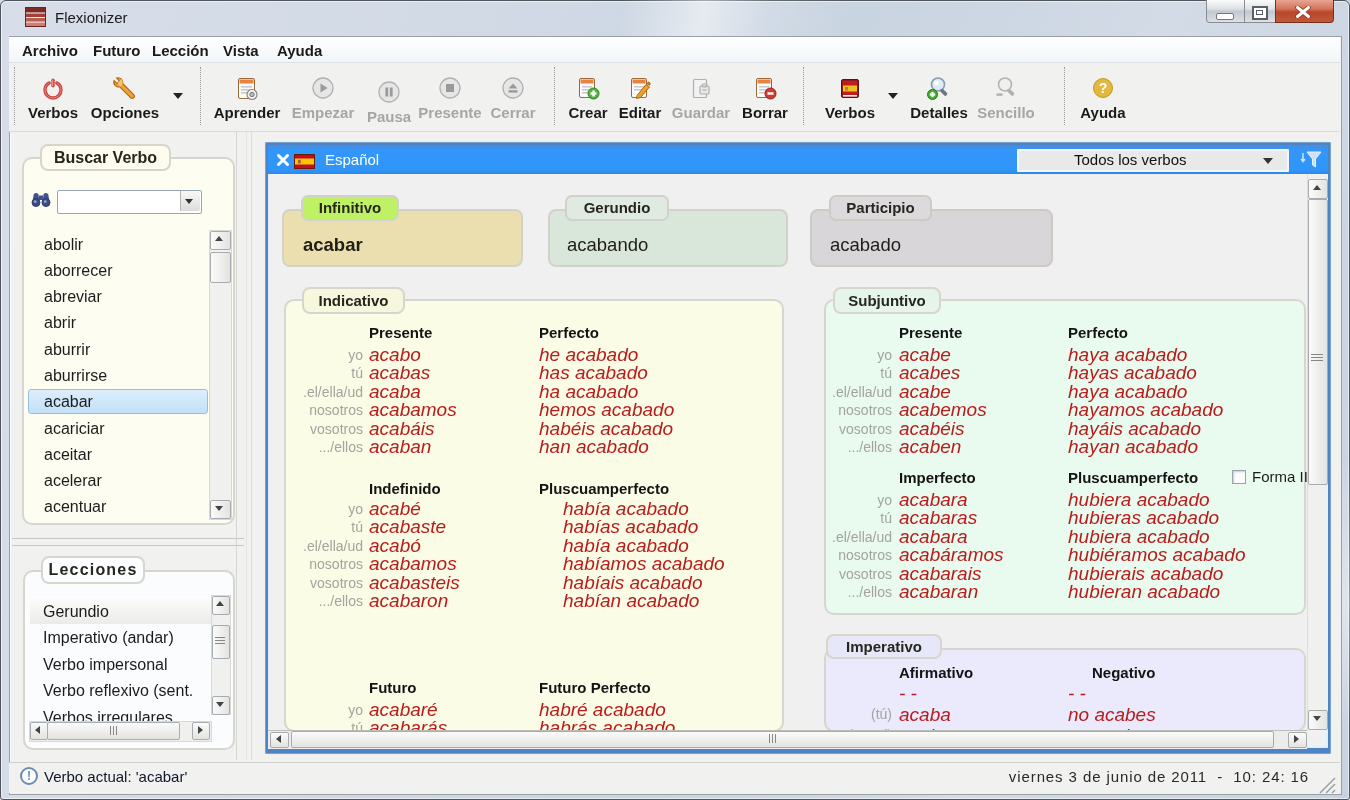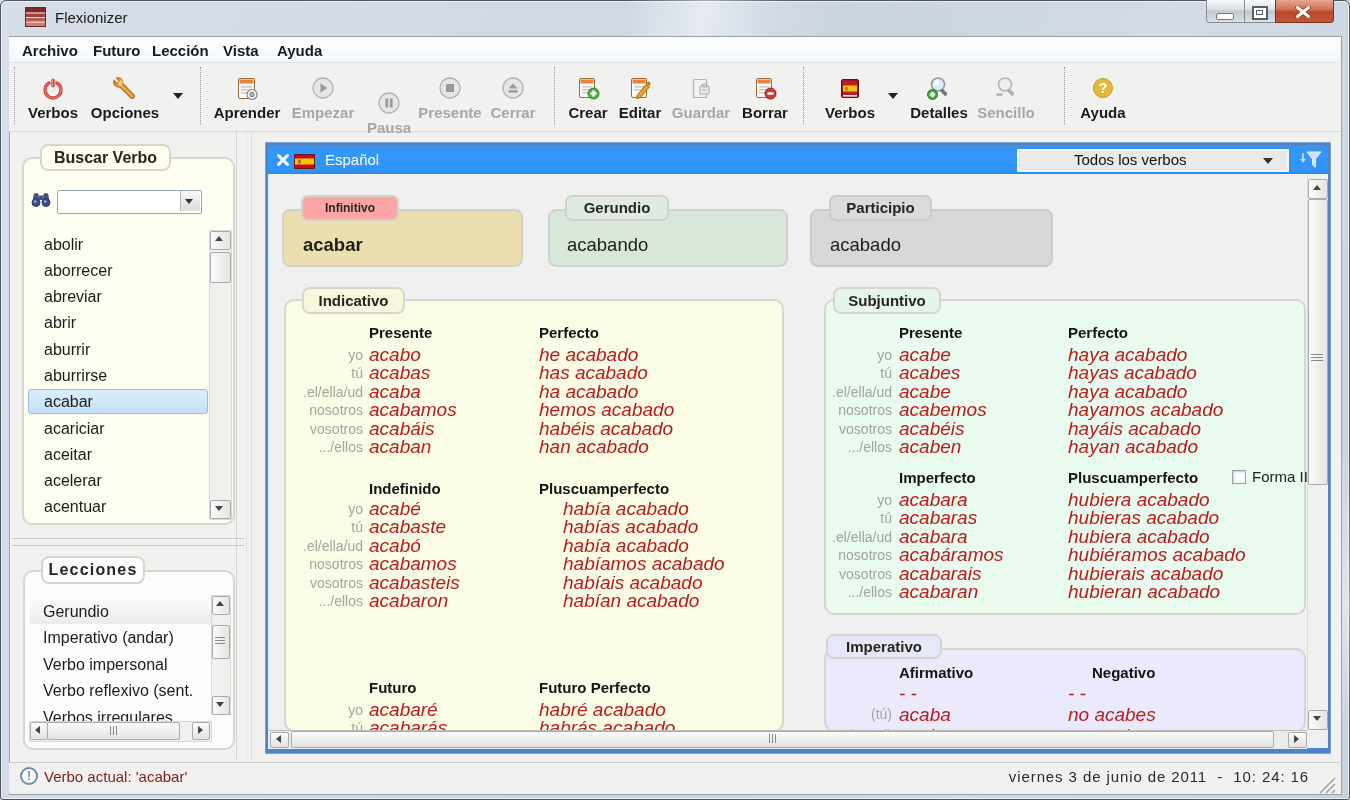--- a/index.html
+++ b/index.html
@@ -117,21 +117,21 @@
 
 <div class="tb dis" style="left:285px;top:76px;">
  <div class="ic">
       <svg width="26" height="26" viewBox="0 0 26 26" style="position:absolute;left:25px;top:0">
   <circle cx="13" cy="12" r="10" fill="#e6e6e6" stroke="#b2b2b2" stroke-width="1.3"></circle>
   <path d="M10.5 7.5 L17.5 12 L10.5 16.5 Z" fill="#9a9a9a"></path>
  </svg>
     </div>
  <div class="lb">Empezar</div>
 </div>
-<div class="tb dis" style="left:351px;top:91px;">
+<div class="tb dis" style="left:351px;top:80px;">
  <div class="ic">
       <svg width="26" height="26" viewBox="0 0 26 26" style="position:absolute;left:25px;top:0">
   <circle cx="13" cy="12" r="10" fill="#e6e6e6" stroke="#b2b2b2" stroke-width="1.3"></circle>
   <rect x="9.4" y="7.5" width="2.8" height="9" fill="#9a9a9a"></rect>
         <rect x="13.8" y="7.5" width="2.8" height="9" fill="#9a9a9a"></rect>
  </svg>
     </div>
  <div class="lb">Pausa</div>
 </div>
 <div class="tb dis" style="left:412px;top:76px;">
@@ -328,21 +328,21 @@
 
 <div class="abs" style="left:1017px;top:149px;width:268px;height:19px;background:#e9e9e9;border:2px solid #f4f7fa;border-radius:1px;"></div>
 <div class="abs nw" style="left:1074px;top:151px;font-size:15px;color:#111;">Todos los verbos</div>
 <div class="arr" style="left:1263px;top:158px;border-left:5px solid transparent;border-right:5px solid transparent;border-top:6px solid #333;"></div>
 <svg class="abs" style="left:1299px;top:149px" width="24" height="22" viewBox="0 0 24 22">
  <path d="M8 3 L22 3 L16.5 10 L16.5 18 L13.5 16 L13.5 10 Z" fill="#cfe0f4" stroke="#eaf2fc" stroke-width="1"></path>
  <path d="M4 4 L4 12 M2 10 L4 12.5 L6 10" stroke="#cfe0f4" stroke-width="1.6" fill="none"></path>
 </svg>
 
 <div class="grp" style="left:282px;top:209px;width:237px;height:54px;background:#ebdfb0;border-color:#d2d2ca;border-radius:8px;"></div>
-<div class="gtab" style="left:301px;top:195px;width:94px;height:22px;line-height:22px;background:#fca5a5;border-color:#d2d2ca;font-size:12px;border-radius:7px;">Infinitivo</div>
+<div class="gtab" style="left:301px;top:195px;width:94px;height:22px;line-height:22px;background:#bef264;border-color:#d2d2ca;font-size:15px;border-radius:7px;">Infinitivo</div>
 <div class="abs nw" style="left:303px;top:234px;font-size:18.5px;font-weight:bold;color:#1e1e16;">acabar</div>
 <div class="grp" style="left:548px;top:209px;width:236px;height:54px;background:#d9e6da;border-color:#d2d2ca;border-radius:8px;"></div>
 <div class="gtab" style="left:565px;top:195px;width:100px;height:22px;line-height:22px;background:#dfeae0;border-color:#d2d2ca;font-size:15px;border-radius:7px;">Gerundio</div>
 <div class="abs nw" style="left:567px;top:234px;font-size:18.5px;color:#1e1e16;">acabando</div>
 <div class="grp" style="left:810px;top:209px;width:239px;height:54px;background:#d8d6d9;border-color:#ccccc4;border-radius:8px;"></div>
 <div class="gtab" style="left:829px;top:195px;width:99px;height:22px;line-height:22px;background:#dcdadd;border-color:#ccccc4;font-size:15px;border-radius:7px;">Participio</div>
 <div class="abs nw" style="left:830px;top:234px;font-size:18.5px;color:#1e1e16;">acabado</div>
 
 <div class="grp" style="left:284px;top:299px;width:496px;height:429px;background:#fbfce6;"></div>
 <div class="gtab" style="left:302px;top:287px;width:99px;height:23px;line-height:23px;background:#f7f7de;">Indicativo</div>
@@ -400,17 +400,17 @@
 <div class="sh" style="left:270px;top:732px;width:17px;height:14px;"></div>
 <div class="arr" style="left:276px;top:735px;border-top:4px solid transparent;border-bottom:4px solid transparent;border-right:5px solid #444;"></div>
 <div class="sh" style="left:291px;top:731px;width:981px;height:15px;"></div>
 <div class="abs" style="left:769px;top:734px;width:1px;height:9px;background:#888;box-shadow:3px 0 0 #888,6px 0 0 #888;"></div>
 <div class="sh" style="left:1288px;top:732px;width:17px;height:14px;"></div>
 <div class="arr" style="left:1294px;top:735px;border-top:4px solid transparent;border-bottom:4px solid transparent;border-left:5px solid #444;"></div>
 
 <div class="abs" style="left:9px;top:762px;width:1331px;height:1px;background:#cfcfcd;"></div>
 <div class="abs" style="left:9px;top:763px;width:1331px;height:30px;background:#f1f1ef;"></div>
 <div class="abs" style="left:20px;top:767px;width:14px;height:14px;border:2px solid #6a8cb4;border-radius:50%;background:#fdfdfd;color:#6a8cb4;font-size:12px;font-weight:bold;text-align:center;line-height:14px;">!</div>
-<div class="abs nw" style="left:44px;top:768px;font-size:15px;color:#7f1d1d;">Verbo actual: 'acabar'</div>
+<div class="abs nw" style="left:44px;top:768px;font-size:15px;color:#0f172a;">Verbo actual: 'acabar'</div>
 <div class="abs nw" style="right:41px;top:768px;font-size:15px;letter-spacing:0.9px;color:#2a2a2a;">viernes 3 de junio de 2011&nbsp; - &nbsp;10: 24: 16</div>
 <svg class="abs" style="left:1318px;top:776px" width="18" height="18" viewBox="0 0 18 18">
  <path d="M17 2 L2 17 M17 8 L8 17 M17 14 L14 17" stroke="#9aa0a6" stroke-width="1.5"></path>
 </svg>
 
 </body></html>

